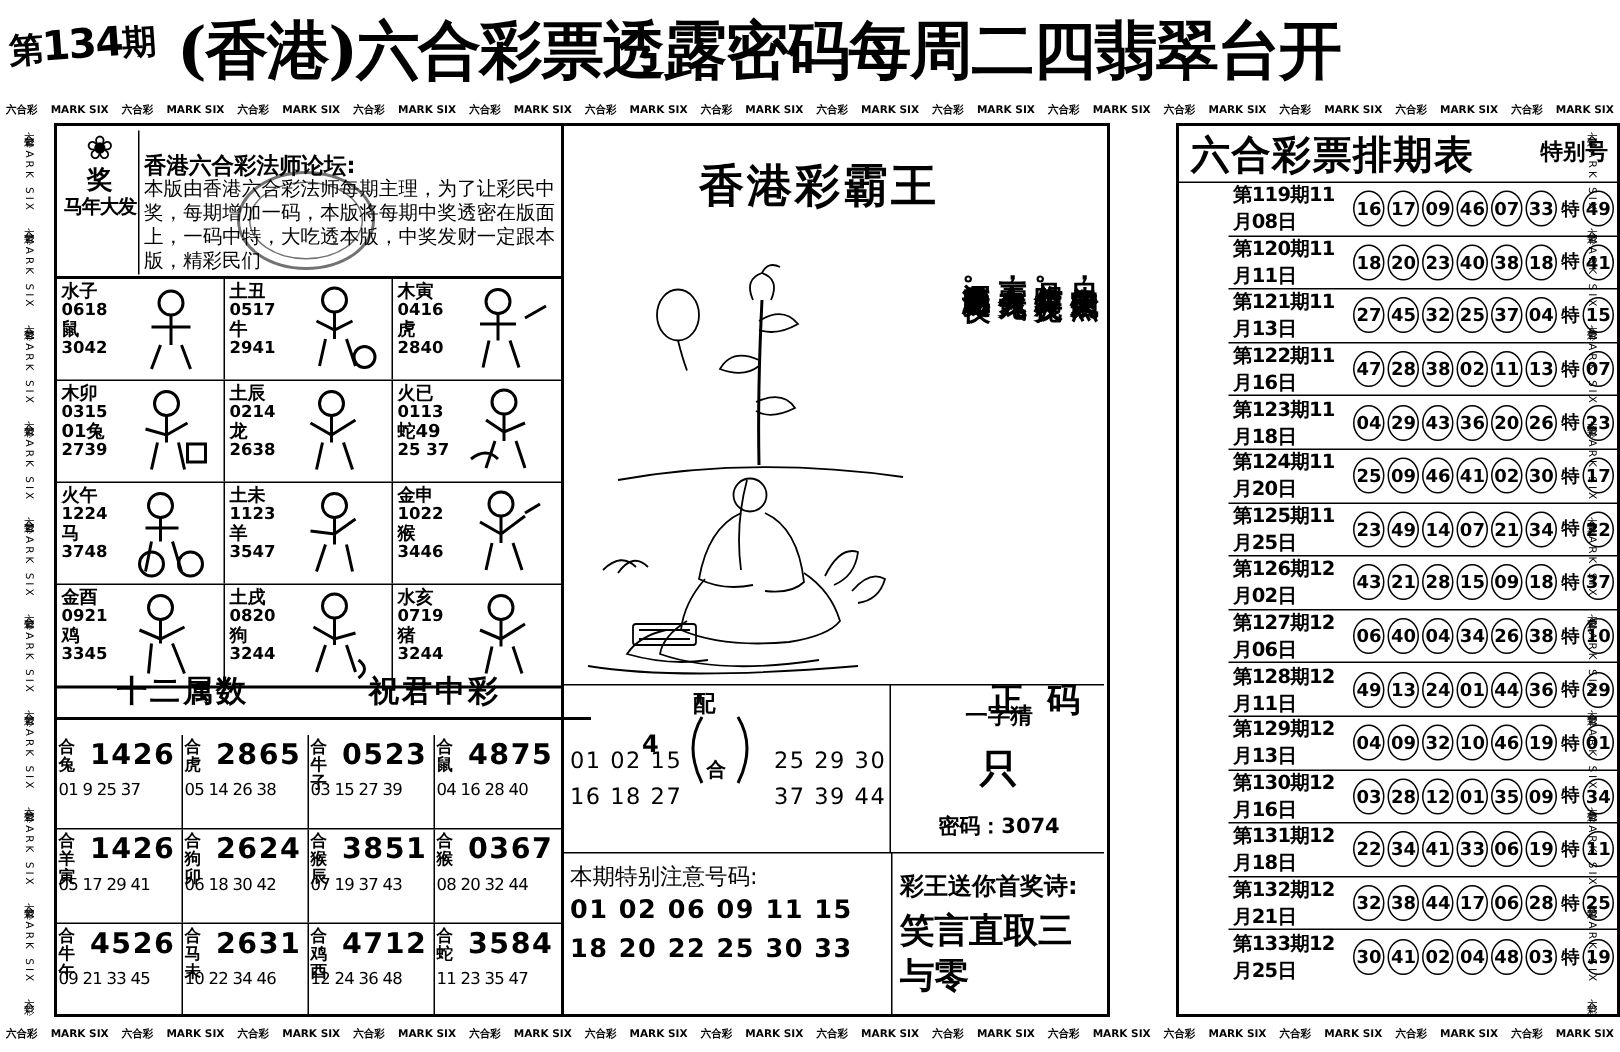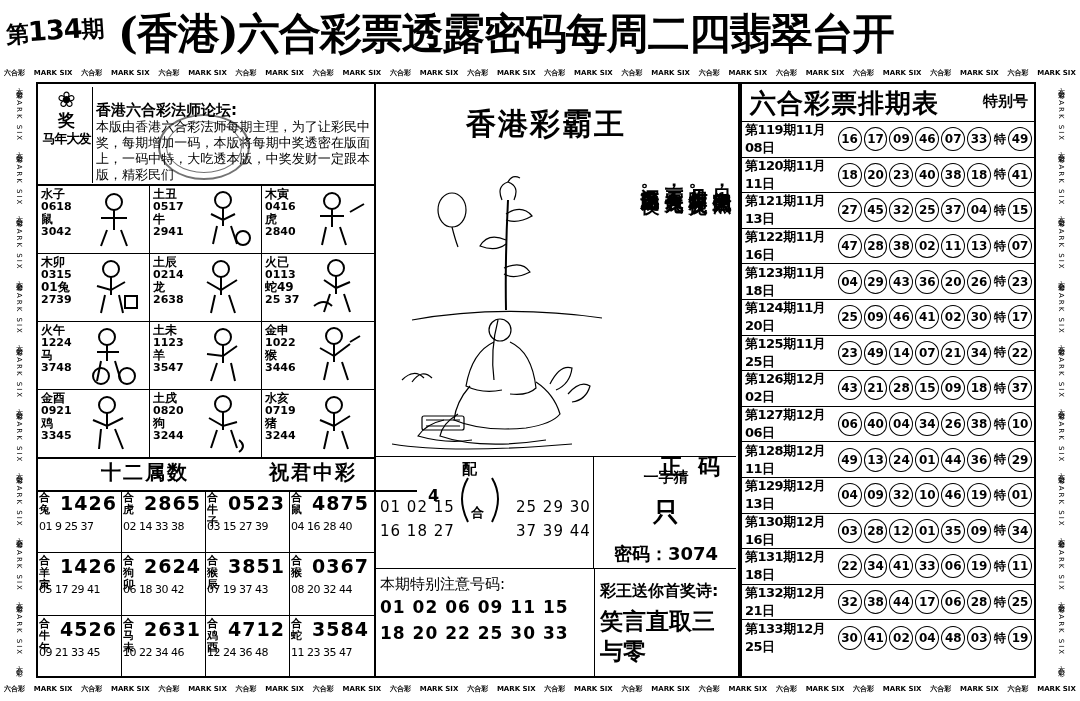--- a/index.html
+++ b/index.html
@@ -38,21 +38,21 @@
   .zodiac{position:absolute;left:0;top:102px;width:336px;height:268px;}
   .zrow{display:flex;height:67px;border-bottom:1px solid #000;}
   .zrow:last-child{border-bottom:2px solid #000;}
   .zcell{width:112px;border-right:1px solid #000;box-sizing:border-box;position:relative;}
   .zcell:last-child{border-right:none;}
   .znum{position:absolute;left:3px;top:2px;font-size:11px;line-height:12px;font-weight:bold;}
   .znum b{font-size:12px;}
   .zpic{position:absolute;right:2px;top:2px;width:66px;height:62px;}
   .zpic svg{width:100%;height:100%;}
 
-  .twelve{position:absolute;left:0;top:370px;width:356px;height:36px;border-bottom:2px solid #000;display:flex;align-items:center;padding-left:23px;}
+  .twelve{position:absolute;left:0;top:358px;width:356px;height:36px;border-bottom:2px solid #000;display:flex;align-items:center;}
   .twelve .t1{width:168px;text-align:center;font-size:20px;font-weight:bold;letter-spacing:2px;}
   .twelve .t2{width:168px;text-align:center;font-size:20px;font-weight:bold;letter-spacing:2px;}
 
   
   .numbox{position:absolute;left:0;top:406px;width:336px;height:186px;}
   .nrow{display:flex;height:62px;border-bottom:1px solid #000;}
   .nrow:last-child{border-bottom:none;}
   .ncell{width:84px;border-right:1px solid #000;box-sizing:border-box;position:relative;}
   .ncell:last-child{border-right:none;}
   .nlabel{position:absolute;left:1px;top:2px;width:20px;font-size:11px;line-height:12px;font-weight:bold;}
@@ -74,37 +74,37 @@
   .peibubble svg{width:100%;height:100%;}
   .peinum{position:absolute;left:52px;top:30px;font-size:16px;font-weight:bold;}
   .n1{position:absolute;left:4px;top:42px;font-size:15px;letter-spacing:1px;}
   .n2{position:absolute;left:4px;top:66px;font-size:15px;letter-spacing:1px;}
   .n3{position:absolute;left:140px;top:42px;font-size:15px;letter-spacing:1px;}
   .n4{position:absolute;left:140px;top:66px;font-size:15px;letter-spacing:1px;}
   .he{position:absolute;left:95px;top:48px;font-size:13px;font-weight:bold;}
   .guess{position:absolute;left:220px;top:372px;width:140px;height:112px;}
   .guess .g1{text-align:center;font-size:15px;margin-top:12px;font-weight:bold;}
   .guess .g2{text-align:center;font-size:26px;margin-top:8px;font-weight:bold;}
-  .guess .g3{text-align:center;font-size:18px;margin-top:12px;font-weight:bold;letter-spacing:0px;}
+  .guess .g3{text-align:center;font-size:14px;margin-top:12px;font-weight:bold;letter-spacing:0px;}
   .midline2{position:absolute;left:0;top:484px;width:360px;height:0;border-top:1px solid #000;}
   .vsep2{position:absolute;left:218px;top:484px;width:0;height:108px;border-left:1px solid #000;}
   .special{position:absolute;left:4px;top:490px;width:212px;}
   .special .s-t{font-size:15px;font-weight:normal;line-height:20px;}
   .special .s-n{font-size:17px;font-weight:bold;line-height:26px;letter-spacing:1px;}
   .caiwang{position:absolute;left:224px;top:492px;width:132px;}
   .caiwang .c1{font-size:16px;font-weight:bold;line-height:30px;}
   .caiwang .c2{font-size:23px;font-weight:bold;line-height:30px;}
 
   
-  .rightcol{position:absolute;left:740px;top:82px;width:296px;height:596px;border:2px solid #000;box-sizing:border-box;}
+  .rightcol{position:absolute;left:784px;top:82px;width:296px;height:596px;border:2px solid #000;box-sizing:border-box;}
   .rtitle{position:absolute;left:0;top:0;width:292px;height:38px;border-bottom:1px solid #000;box-sizing:border-box;}
   .rtitle .rt1{position:absolute;left:8px;top:2px;font-size:26px;font-weight:bold;letter-spacing:1px;font-family:"DejaVu Serif","Liberation Serif",serif;}
   .rtitle .rt2{position:absolute;right:6px;top:8px;font-size:15px;font-weight:bold;}
   .rrows{position:absolute;left:0;top:38px;width:292px;}
-  .rrow{display:flex;align-items:center;height:35.6px;border-bottom:1px solid #000;box-sizing:border-box;}
+  .rrow{display:flex;align-items:center;height:35.6px;border-bottom:1px solid #000;box-sizing:border-box;margin-left:33px;}
   .rrow:last-child{border-bottom:none;justify-content:flex-end;}
   .rlabel{width:96px;font-size:13px;font-weight:bold;padding-left:3px;box-sizing:border-box;letter-spacing:-0.5px;}
   .ball{width:24px;height:24px;border:1.5px solid #000;border-radius:50%;font-size:12px;display:flex;align-items:center;justify-content:center;margin-right:2px;box-sizing:border-box;font-weight:bold;}
   .te{font-size:12px;font-weight:bold;margin:0 2px 0 1px;}
 </style>
 </head>
 <body>
 
 <div class="page">
 
@@ -302,21 +302,21 @@
     <div class="numbox" id="number-grid">
         <div class="nrow">
           <div class="ncell">
             <div class="nlabel">合兔</div>
             <div class="nbig">1426</div>
             <div class="nsmall">01 9 25 37</div>
           </div>
           <div class="ncell">
             <div class="nlabel">合虎</div>
             <div class="nbig">2865</div>
-            <div class="nsmall">02 14 33 38</div>
+            <div class="nsmall">05 14 26 38</div>
           </div>
           <div class="ncell">
             <div class="nlabel">合牛子</div>
             <div class="nbig">0523</div>
             <div class="nsmall">03 15 27 39</div>
           </div>
           <div class="ncell">
             <div class="nlabel">合鼠</div>
             <div class="nbig">4875</div>
             <div class="nsmall">04 16 28 40</div>

